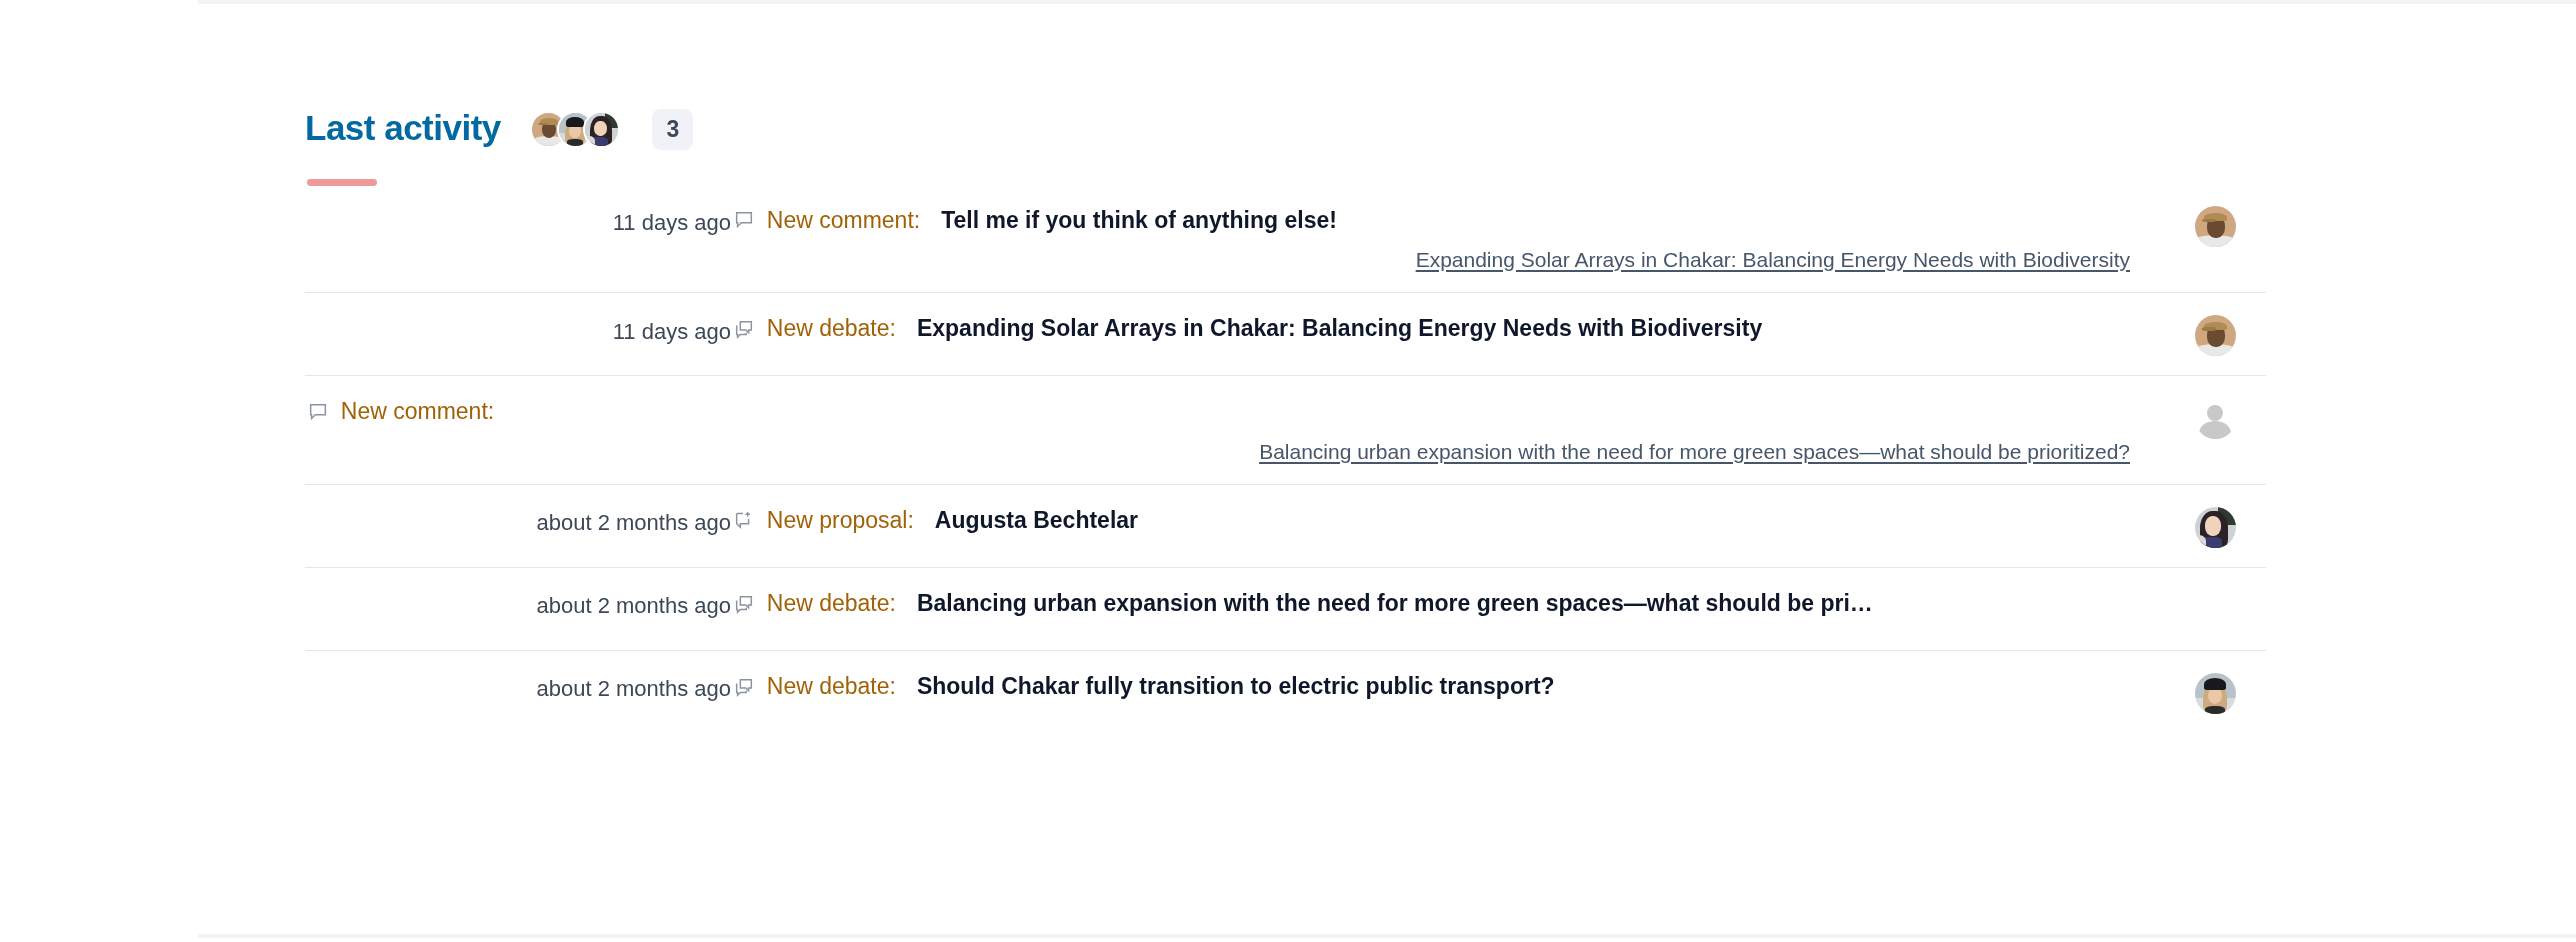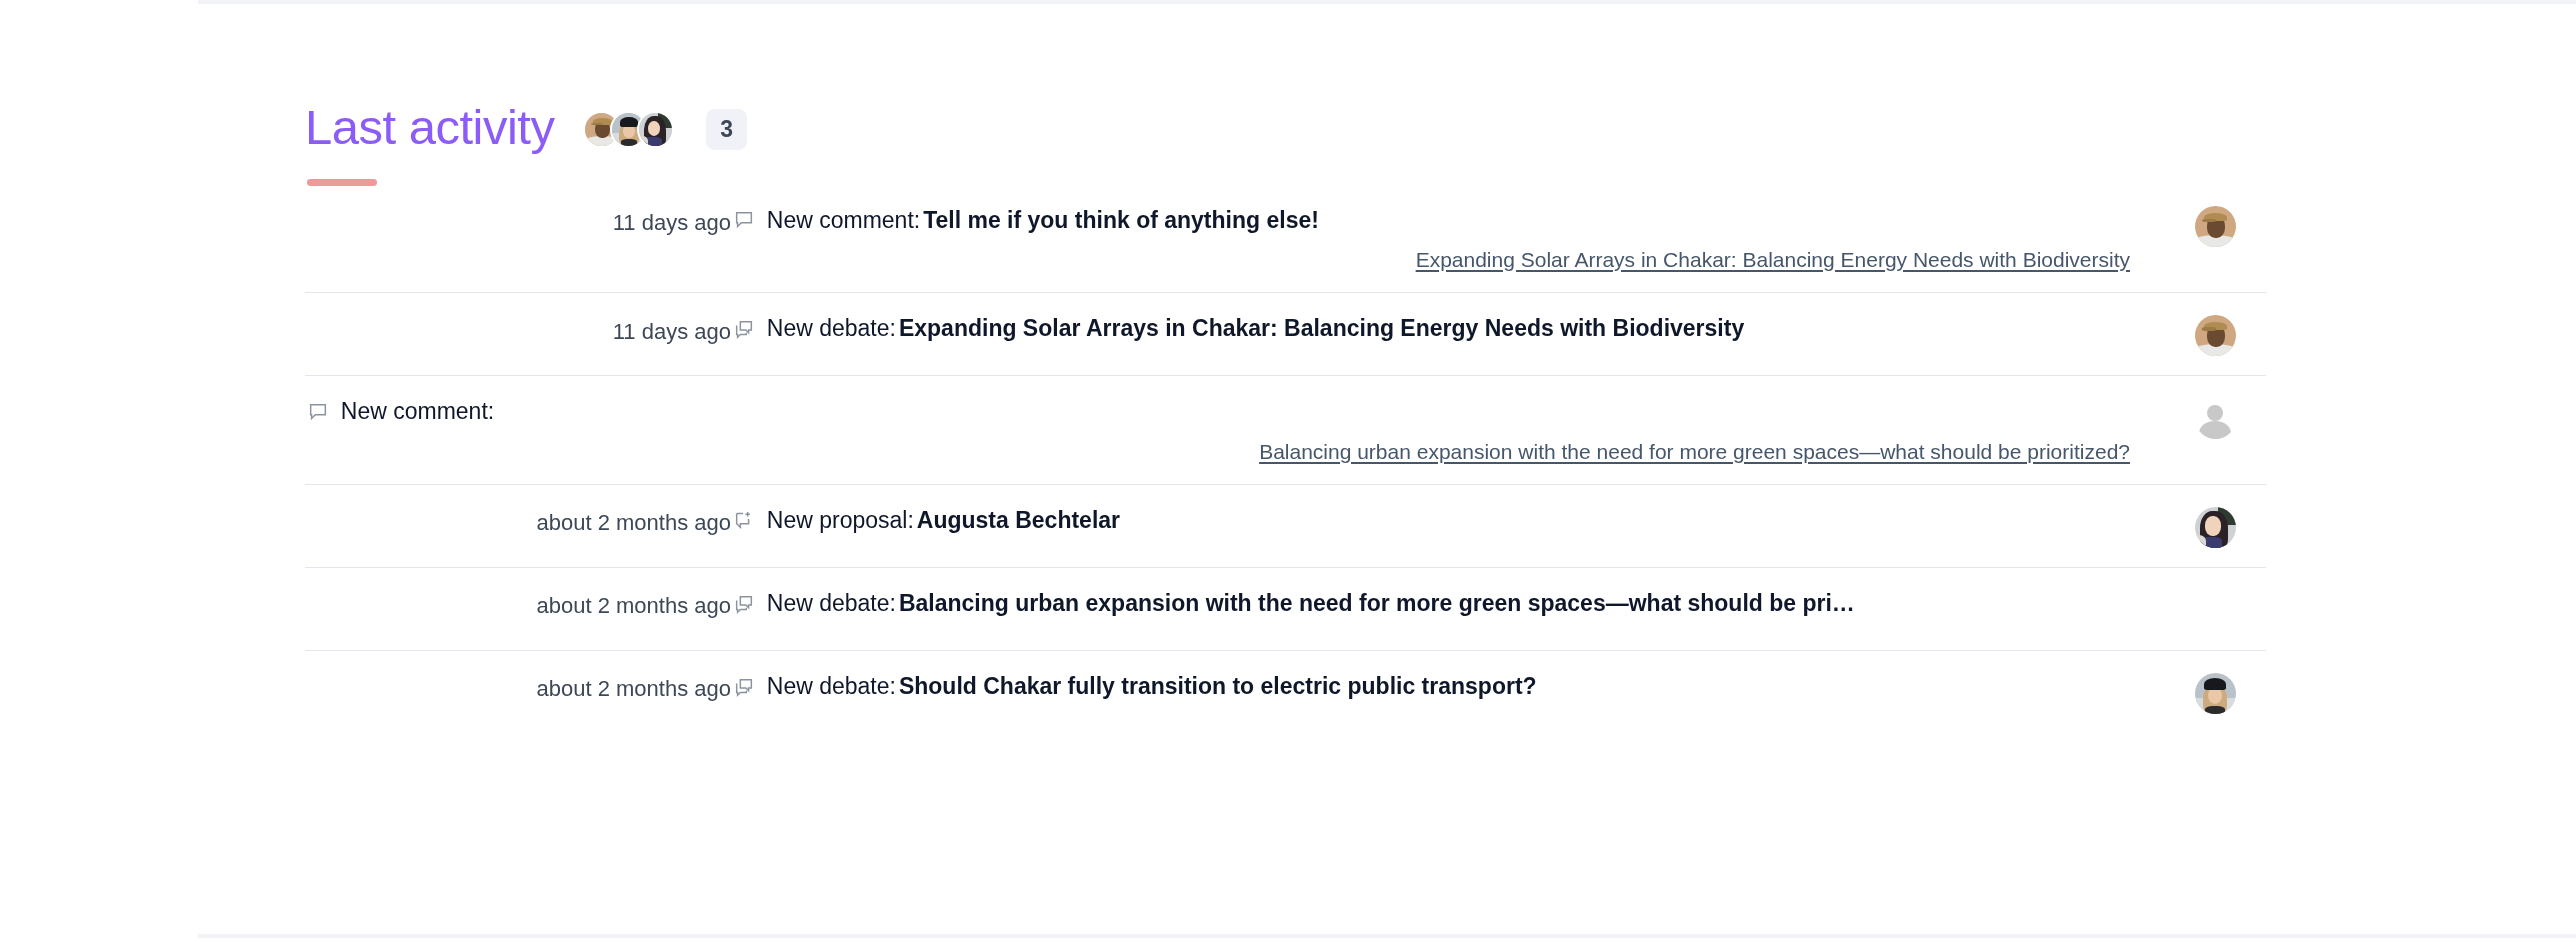--- a/index.html
+++ b/index.html
@@ -47,24 +47,24 @@
 
   
   .heading-row {
     display: flex;
     align-items: center;
     padding-top: 101px;
     gap: 0;
   }
 
   .heading-title {
-    font-size: 49px;
+    font-size: 35px;
     line-height: 53px;
-    font-weight: 400;
-    color: #8b5cf6;
+    font-weight: 700;
+    color: #0369a1;
     letter-spacing: -0.5px;
     position: relative;
     padding-bottom: 3.4px;
   }
 
   .heading-underline {
     position: absolute;
     left: 1.7px;
     top: 78px;
     width: 70px;
@@ -153,23 +153,23 @@
     height: 25.6px;
     margin-right: 10.2px;
     display: inline-flex;
     align-items: center;
     justify-content: center;
     color: #8b939f;
   }
   .act-icon svg { display: block; }
 
   .act-type {
-    color: #0f172a;
+    color: #a16207;
     font-weight: 400;
-    margin-right: 3px;
+    margin-right: 21px;
   }
 
   .act-title {
     color: #0f172a;
     font-weight: 700;
     text-decoration: none;
     overflow: hidden;
     text-overflow: ellipsis;
     white-space: nowrap;
     display: inline-block;

